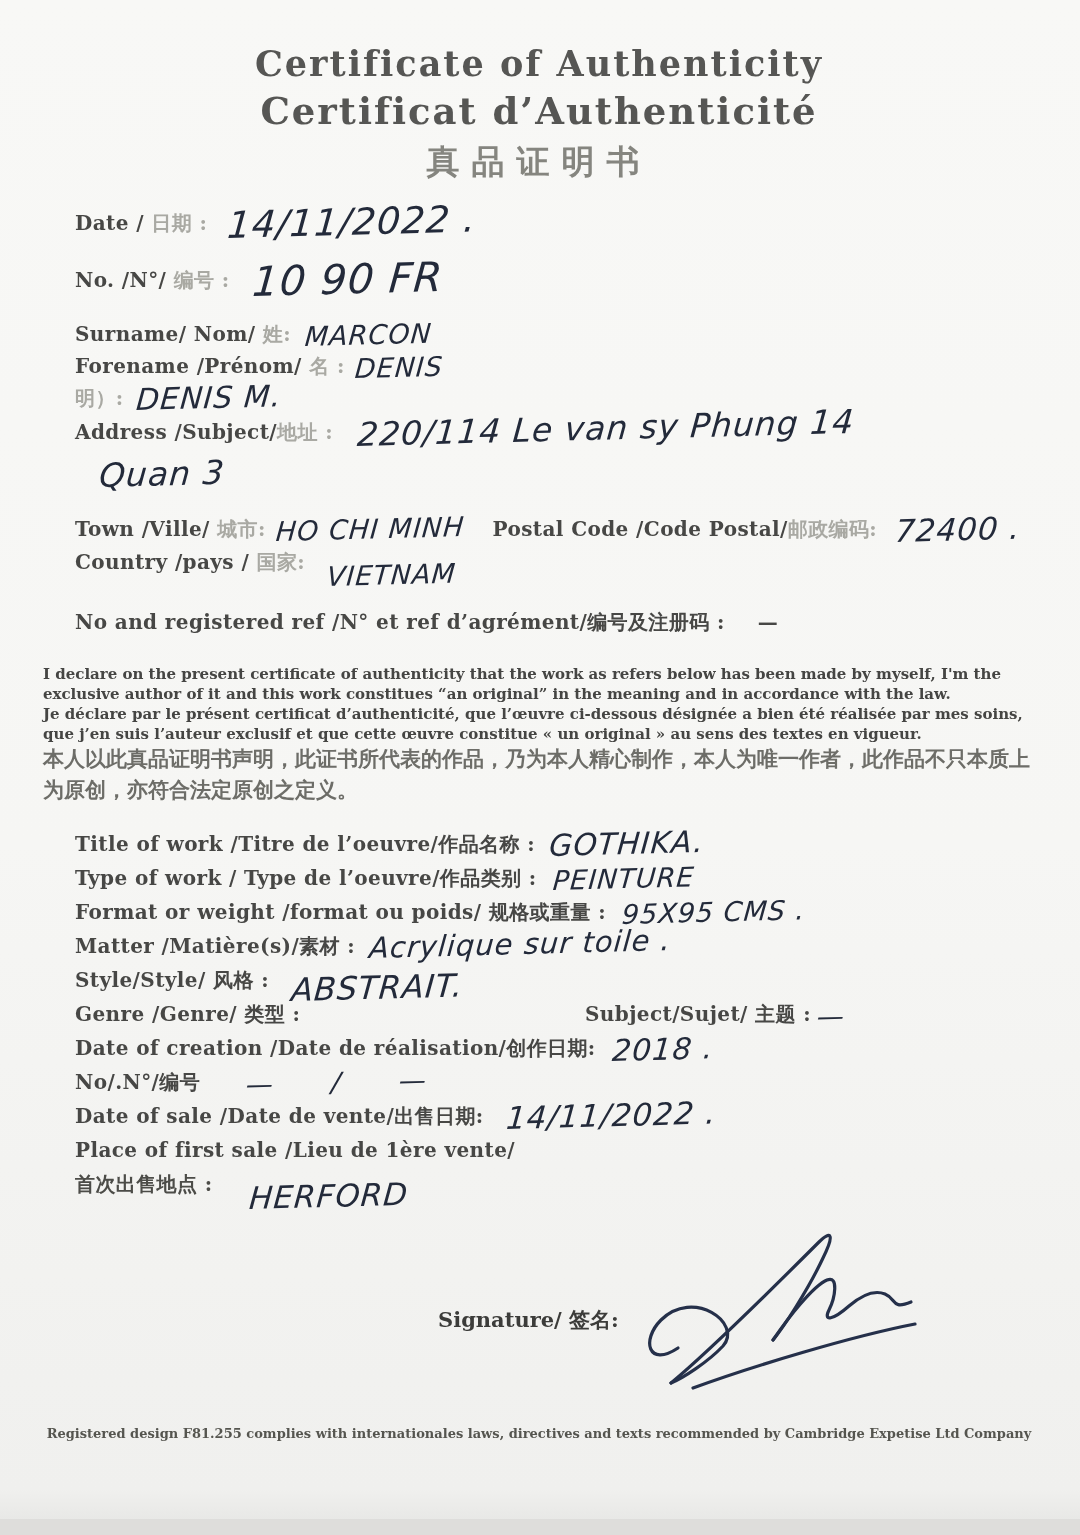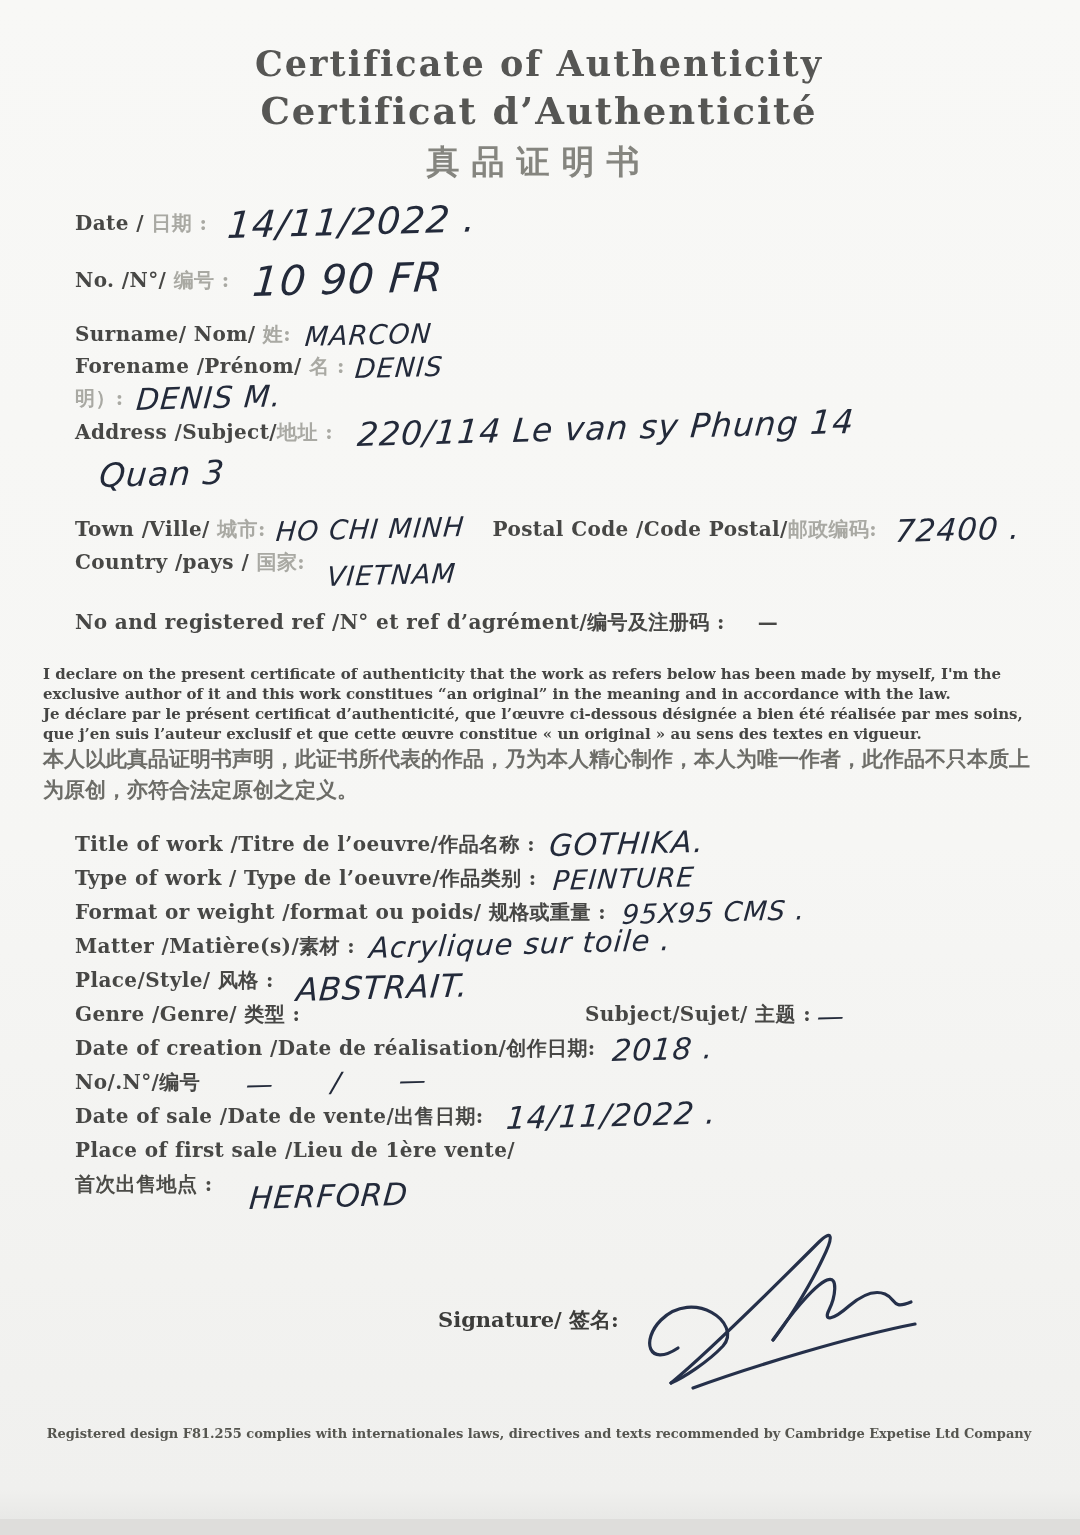--- a/index.html
+++ b/index.html
@@ -118,21 +118,21 @@
   </div>
   <div class="wrow">
     <span class="lbl">Format or weight /format ou poids/ 规格或重量 :</span>
     <span class="hw hw-md" style="margin-left:10px;">95X95 CMS .</span>
   </div>
   <div class="wrow">
     <span class="lbl">Matter /Matière(s)/素材 :</span>
     <span class="hw hw-md" style="margin-left:8px;font-size:29px;">Acrylique sur toile .</span>
   </div>
   <div class="wrow">
-    <span class="lbl">Place/Style/ 风格  :</span>
+    <span class="lbl">Style/Style/ 风格  :</span>
     <span class="hw hw-lg" style="margin-left:16px;position:relative;top:8px;font-size:32px;">ABSTRAIT.</span>
   </div>
   <div class="wrow">
     <span class="lbl">Genre /Genre/ 类型 :</span>
     <span class="abs" style="left:510px;">
       <span class="lbl">Subject/Sujet/ 主题 :</span>
       <span class="hw hw-md">—</span>
     </span>
   </div>
   <div class="wrow">

